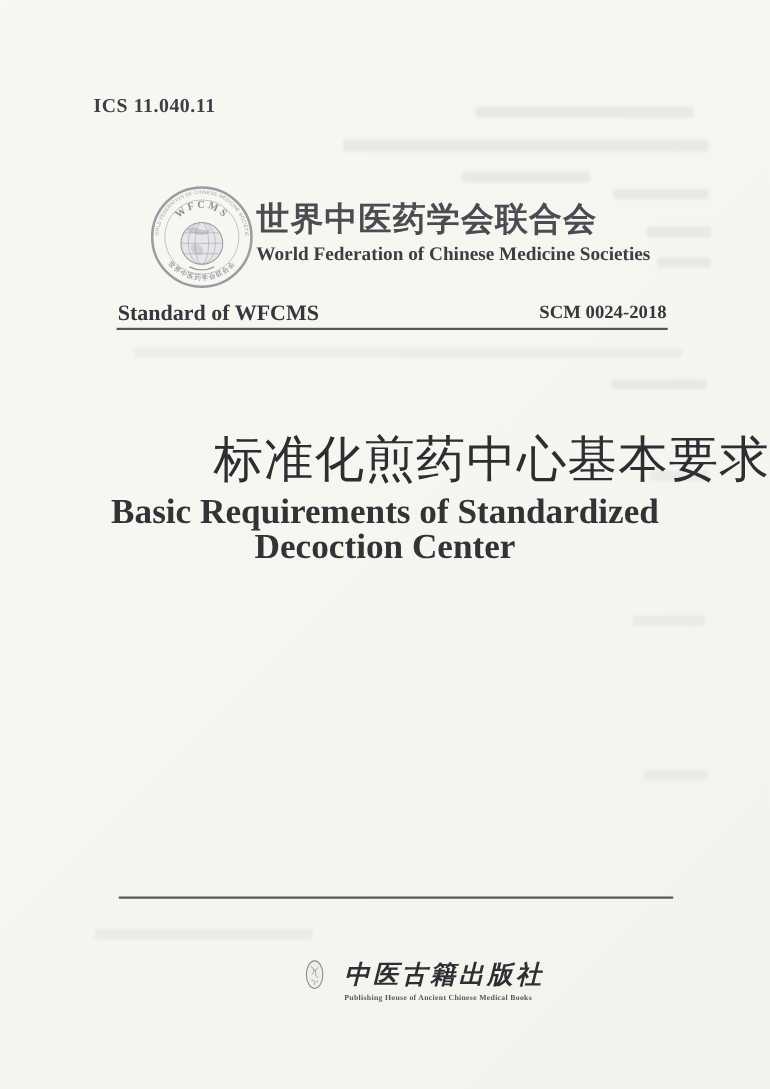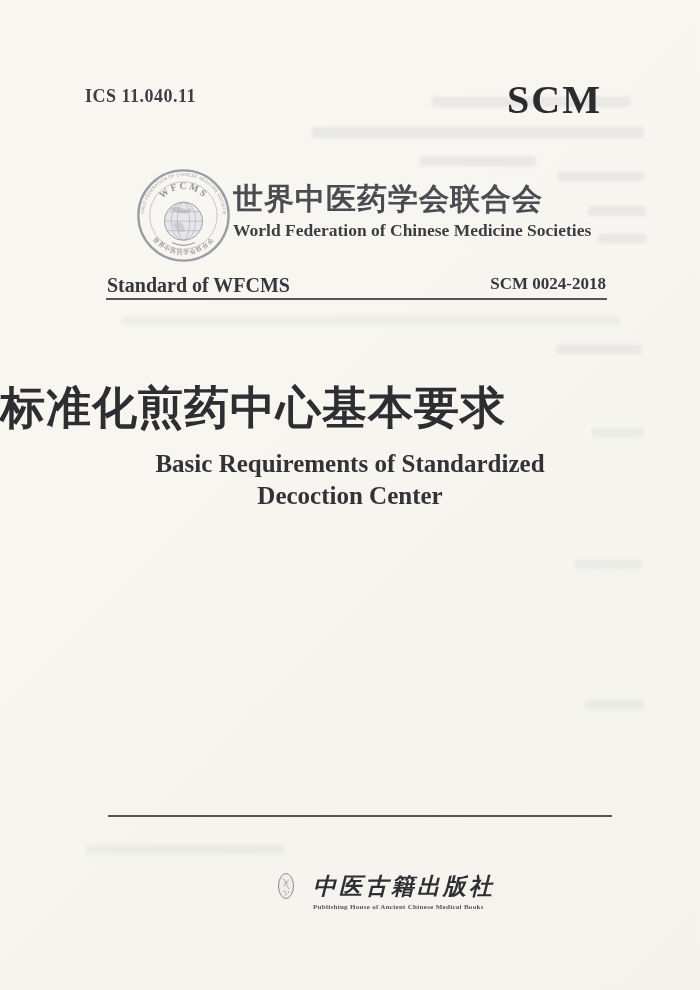--- a/index.html
+++ b/index.html
@@ -31,24 +31,24 @@
   .org-cn{position:absolute;left:233px;top:179px;font-family:"Liberation Sans","DejaVu Sans",sans-serif;
           font-size:30px;font-weight:600;letter-spacing:1px;color:#4b4b52;}
   .org-en{position:absolute;left:233px;top:220px;font-weight:bold;font-size:17.5px;color:#3d3d44;}
 
   .std-label{position:absolute;left:107px;top:274px;font-weight:bold;font-size:20px;color:#36363c;}
   .std-num{position:absolute;right:94px;top:274px;font-weight:bold;font-size:17px;color:#36363c;}
   .rule{position:absolute;height:2px;background:#54545a;}
   .rule-top{left:106px;top:298px;width:501px;}
   .rule-bottom{left:108px;top:815px;width:504px;}
 
-  .title-cn{position:absolute;left:0;width:700px;top:378px;text-align:left;
-            font-size:45px;font-weight:700;letter-spacing:1px;color:#2d2d32;}
+  .title-cn{position:absolute;left:0;width:700px;top:388px;text-align:right;
+            font-size:45px;font-weight:400;letter-spacing:1px;color:#2d2d32;}
   .title-en{position:absolute;left:0;width:700px;top:448px;text-align:center;
-            font-size:25px;font-weight:bold;line-height:32px;color:#323237;}
+            font-size:32px;font-weight:bold;line-height:32px;color:#323237;}
 
   .issue-date{position:absolute;right:88px;top:788px;font-family:"Liberation Sans","DejaVu Sans",sans-serif;
               font-size:20px;font-weight:500;letter-spacing:1px;color:#393940;}
 
   .publisher{position:absolute;left:276px;top:871px;display:flex;align-items:flex-start;gap:17px;}
   .pub-seal{width:20px;height:28px;margin-top:1px;}
   .pub-text{display:flex;flex-direction:column;}
   .pub-cn{font-size:23px;font-weight:bold;letter-spacing:3px;color:#2e2e33;font-style:italic;}
   .pub-en{font-size:7px;font-weight:bold;letter-spacing:.3px;color:#55555c;margin-top:1px;}
 </style>
@@ -64,21 +64,20 @@
   <div class="bleed b5"></div>
   <div class="bleed b6"></div>
   <div class="bleed b7"></div>
   <div class="bleed b8"></div>
   <div class="bleed b9"></div>
   <div class="bleed b10"></div>
   <div class="bleed b11"></div>
   <div class="bleed b12"></div>
 
   <div class="ics">ICS 11.040.11</div>
-  <div class="doc-class">SCM</div>
 
   <svg class="logo" viewBox="0 0 100 100">
     <defs>
       <path id="arcTiny" d="M 8.5,50 A 41.5,41.5 0 0 1 91.5,50"></path>
       <path id="arcAbbr" d="M 22,50 A 28,28 0 0 1 78,50"></path>
       <path id="arcBottom" d="M 9,50 A 41,41 0 0 0 91,50"></path>
     </defs>
     <circle cx="50" cy="50" r="47.5" fill="none" stroke="#9b9ba3" stroke-width="2.4"></circle>
     <circle cx="50" cy="50" r="35.5" fill="none" stroke="#b6b6be" stroke-width="0.8"></circle>
     <text font-size="4.6" fill="#a2a2aa" font-family="Liberation Sans, sans-serif" letter-spacing="0.2">

